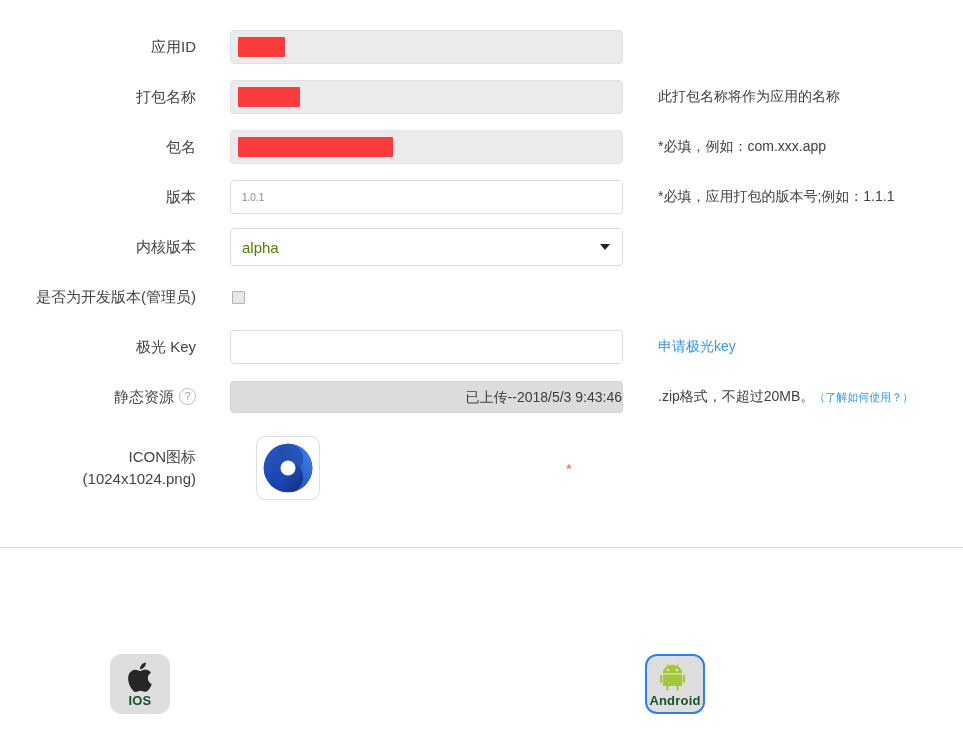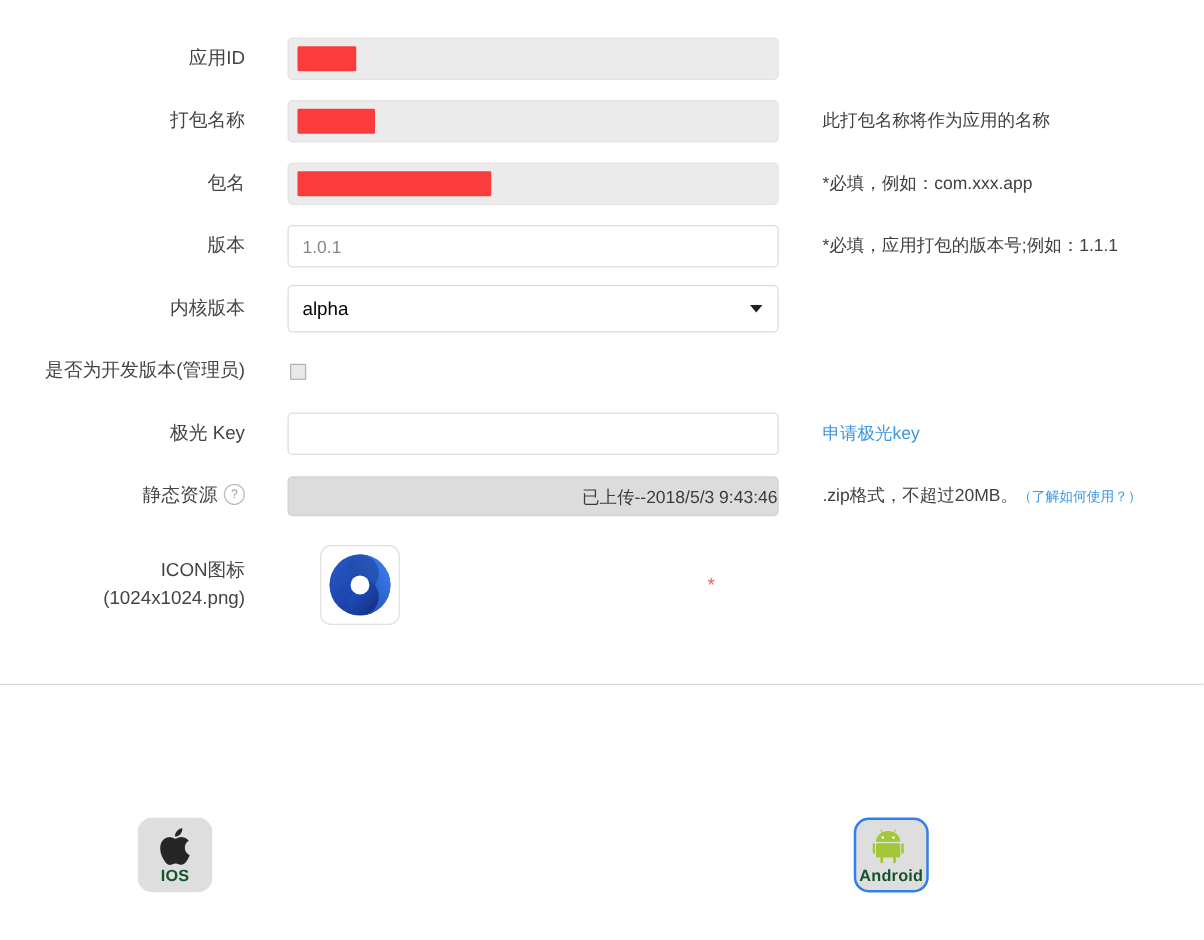--- a/index.html
+++ b/index.html
@@ -55,21 +55,21 @@
   }
 
   .inp {
     box-sizing: border-box;
     width: 393px;
     height: 34px;
     border: 1px solid #dcdcdc;
     border-radius: 4px;
     background: #ffffff;
     font-family: "Liberation Sans", "DejaVu Sans", sans-serif;
-    font-size: 14px;
+    font-size: 10px;
     color: #555555;
     padding: 0 11px;
     outline: none;
     display: block;
   }
   .inp.disabled {
     background: #ebebeb;
     border-color: #e2e2e2;
   }
   .inp.placeholderish {
@@ -92,21 +92,21 @@
   }
   select.sel {
     box-sizing: border-box;
     width: 393px;
     height: 38px;
     border: 1px solid #dcdcdc;
     border-radius: 4px;
     background: #ffffff;
     font-family: "Liberation Sans", "DejaVu Sans", sans-serif;
     font-size: 15px;
-    color: #000000;
+    color: #4d7c0f;
     padding: 0 30px 0 11px;
     outline: none;
     -webkit-appearance: none;
     -moz-appearance: none;
     appearance: none;
   }
   .sel-arrow {
     position: absolute;
     right: 13px;
     top: 50%;
@@ -232,21 +232,21 @@
     flex-direction: column;
     align-items: center;
     justify-content: center;
     cursor: pointer;
   }
   .plat.selected {
     border-color: #2f80ed;
     background: #dedede;
   }
   .plat-ios { left: 110px; top: 2px; }
-  .plat-android { left: 683px; top: 2px; text-align: center; }
+  .plat-android { left: 645px; top: 2px; text-align: center; }
   .plat-label {
     font-size: 13px;
     font-weight: bold;
     color: #14532d;
     line-height: 1;
     margin-top: 2px;
     letter-spacing: 0.2px;
   }
   .plat-glyph {
     display: flex;

